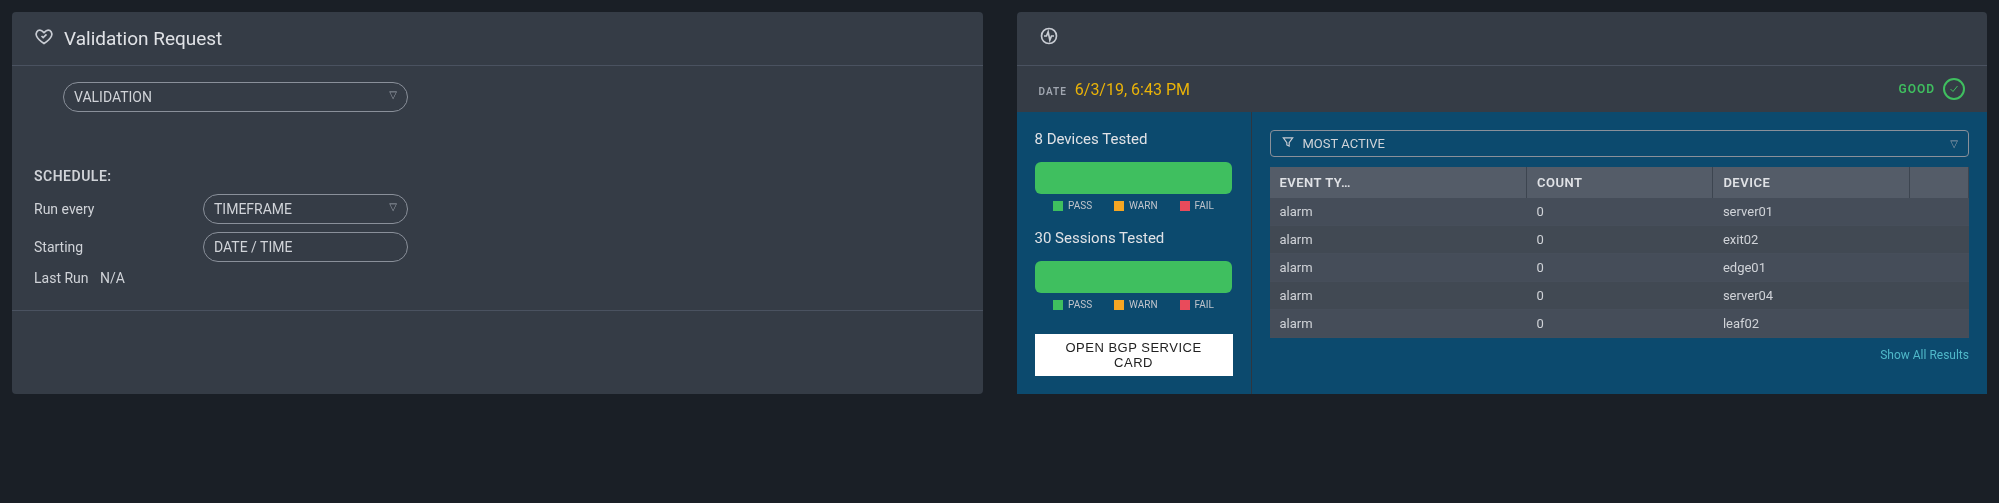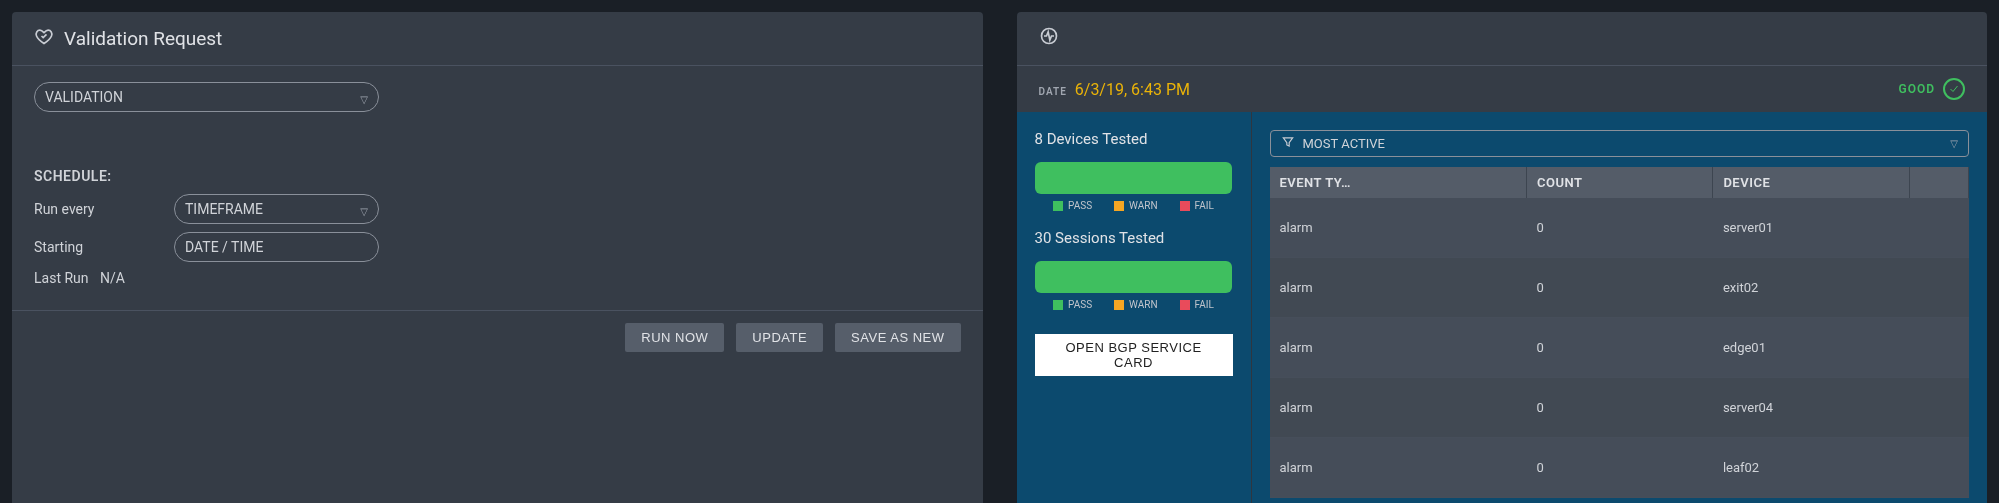--- a/index.html
+++ b/index.html
@@ -33,25 +33,26 @@
 .row { display: flex; gap: 40px; padding: 16px 0 6px 0; }
 .left-col { width: 345px; }
 .select-box {
   border: 1px solid #8a909a;
   border-radius: 15px;
   background: #353c46;
   color: #d0d3d8;
   padding: 6px 10px;
   display: flex;
   justify-content: space-between;
-  align-items: flex-end;
+  align-items: flex-start;
   font-size: 14px;
   cursor: pointer;
   width: 100%;
   height: 30px;
+  margin-left: 29px;
 }
 .triangle-down { font-size: 10px; color: #a0a6b0; }
 .section-label {
   font-size: 14px;
   color: #d0d3d8;
   margin-bottom: 6px;
 }
 .tags { display: flex; flex-wrap: wrap; gap: 8px; }
 .tag {
   background: #4a525e;
@@ -161,21 +162,21 @@
 thead th {
   background: #545c68;
   color: #e0e2e6;
   text-align: left;
   padding: 8px 10px;
   font-weight: 600;
   border-right: 1px solid #3d4550;
   letter-spacing: 0.5px;
 }
 tbody td {
-  padding: 22px 10px;
+  padding: 6px 10px;
   border-bottom: 1px solid #464e5a;
   color: #d0d3d8;
 }
 tbody tr:nth-child(odd) { background: #454d59; }
 tbody tr:nth-child(even) { background: #414953; }
 .show-all {
   color: #4fb8c9;
   font-size: 12px;
   margin-top: 10px;
   cursor: pointer;
@@ -227,25 +228,20 @@
           </div>
         </div>
       </div>
       <div class="form-row">
         <div class="form-label" style="width:66px">Last Run</div>
         <div class="value-text">N/A</div>
       </div>
     </div>
   </div>
   <hr class="sep">
-  <div class="action-bar">
-    <button class="btn">RUN NOW</button>
-    <button class="btn">UPDATE</button>
-    <button class="btn">SAVE AS NEW</button>
-  </div>
 </div>
 
 <div class="panel">
   <div class="panel-header">
     <span>
       <svg class="icon-svg" viewBox="0 0 24 24">
           <circle cx="12" cy="12" r="9"></circle>
           <path d="M6 12h3l2-5 2 10 2-5h3"></path>
         </svg>
     </span>

